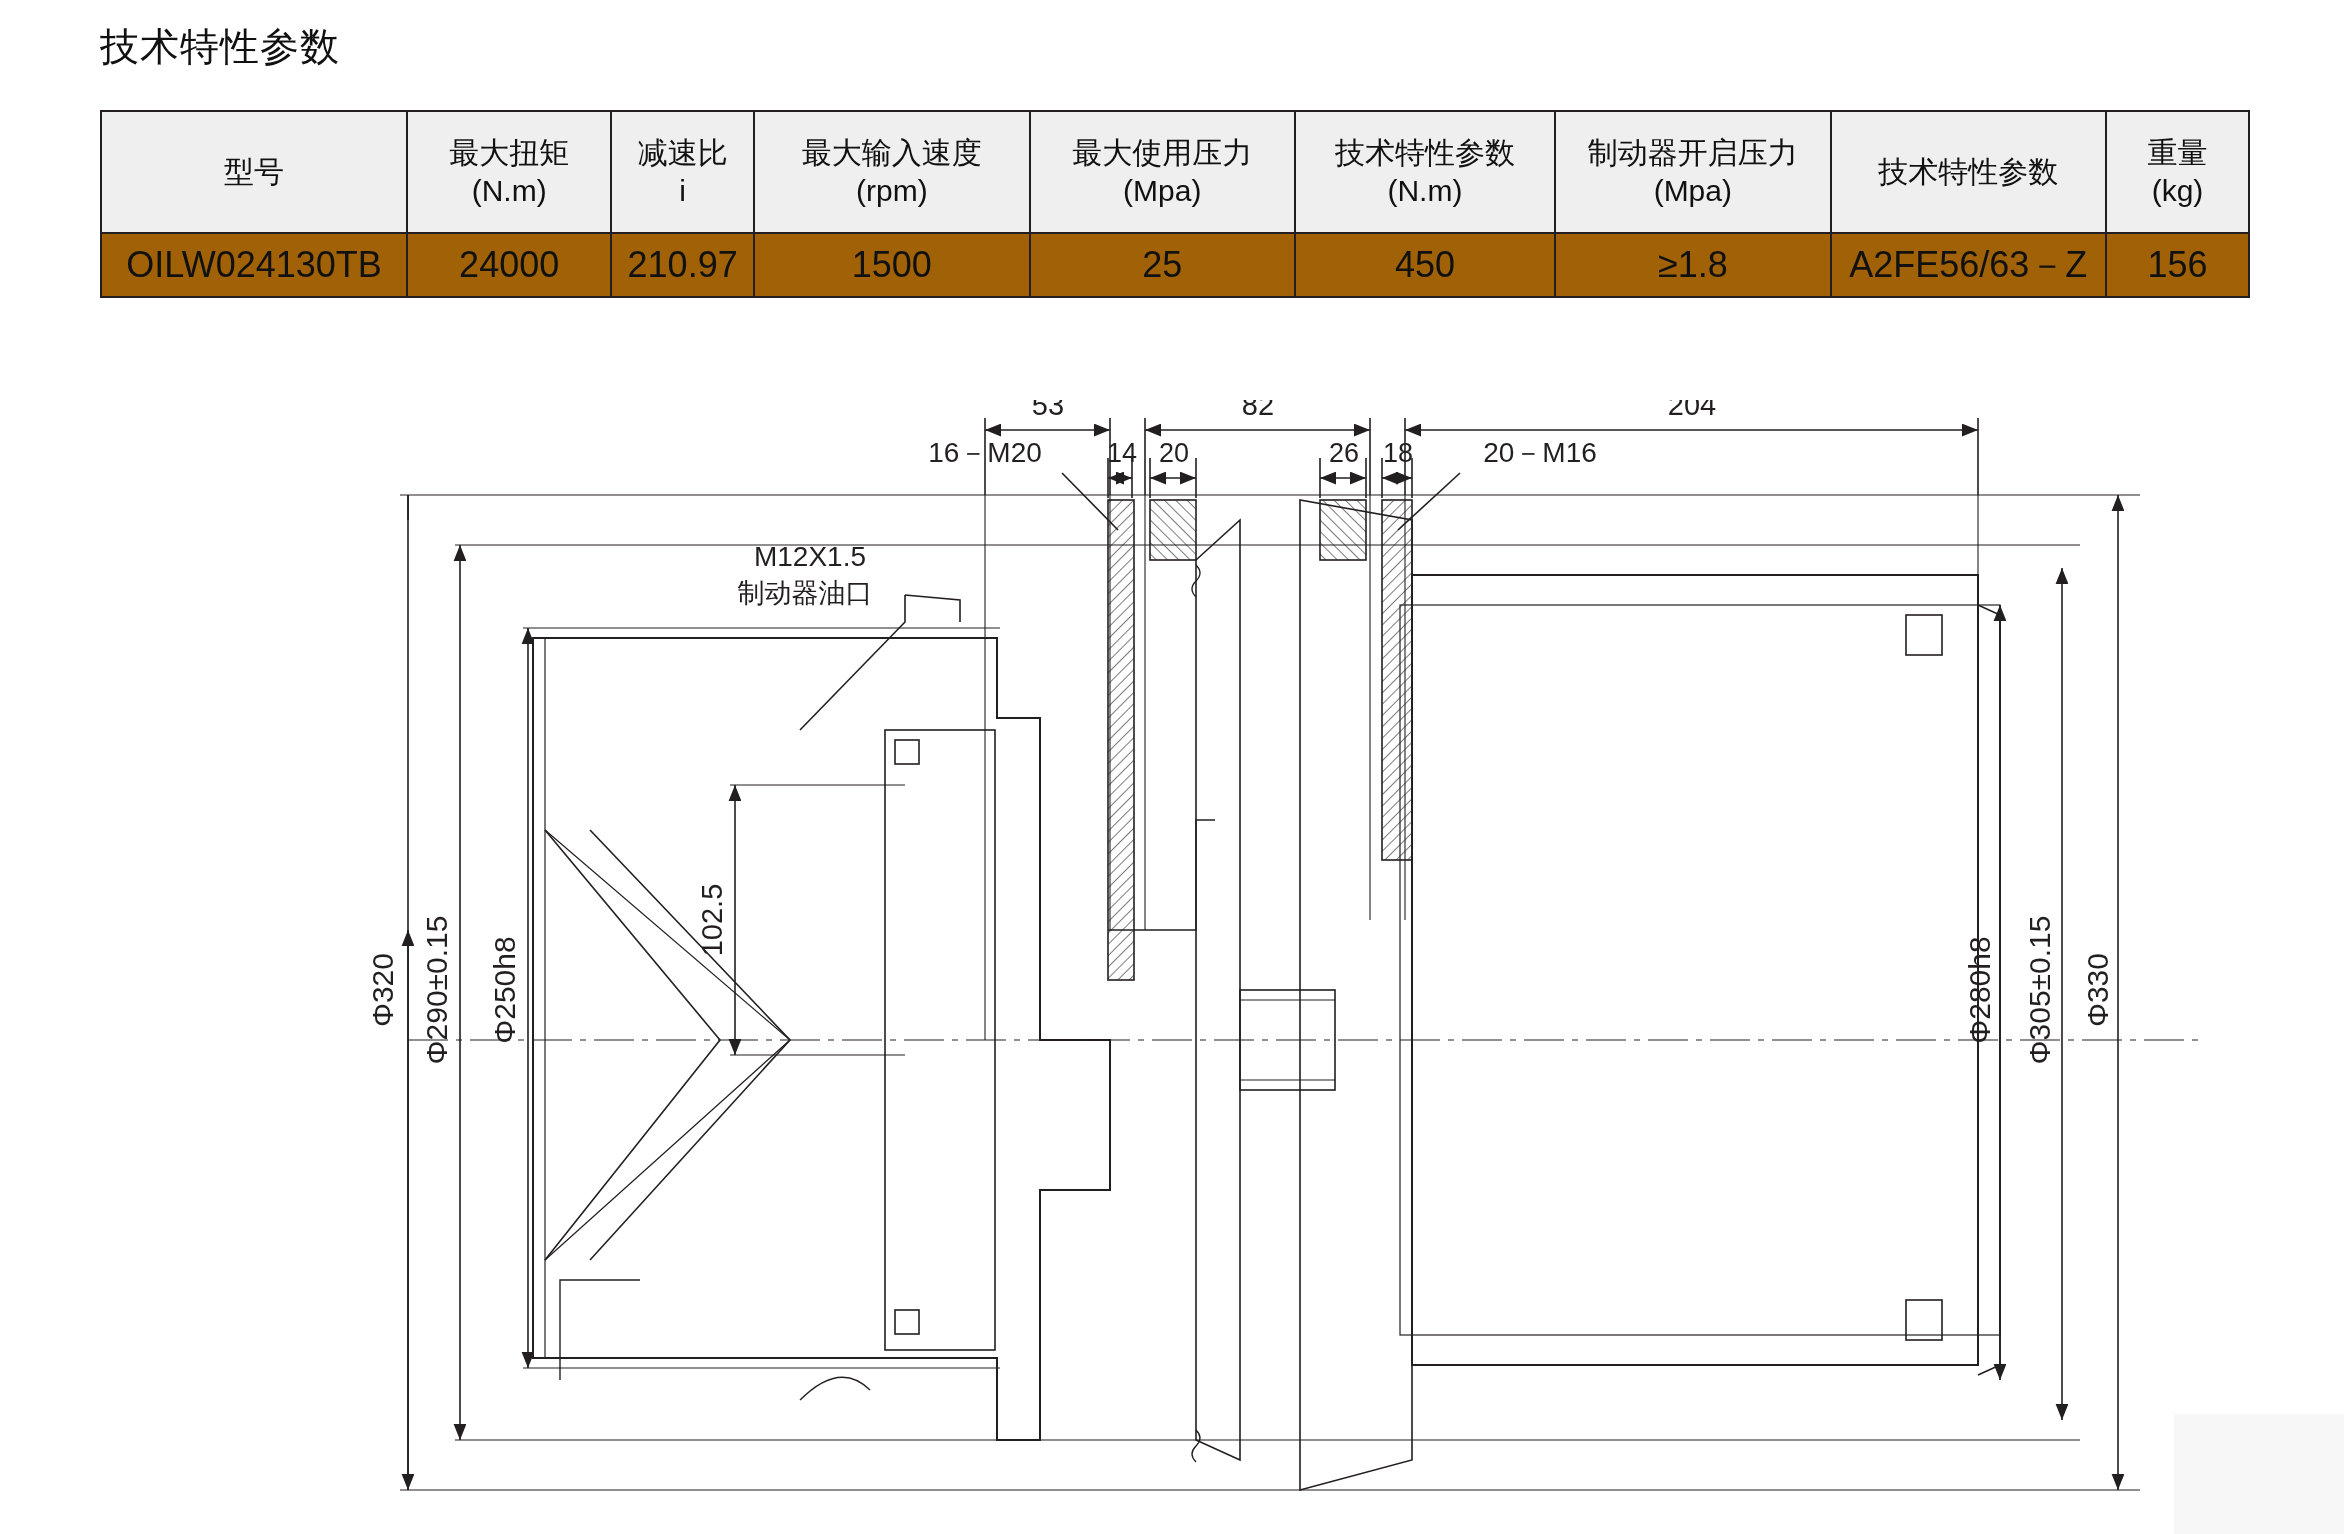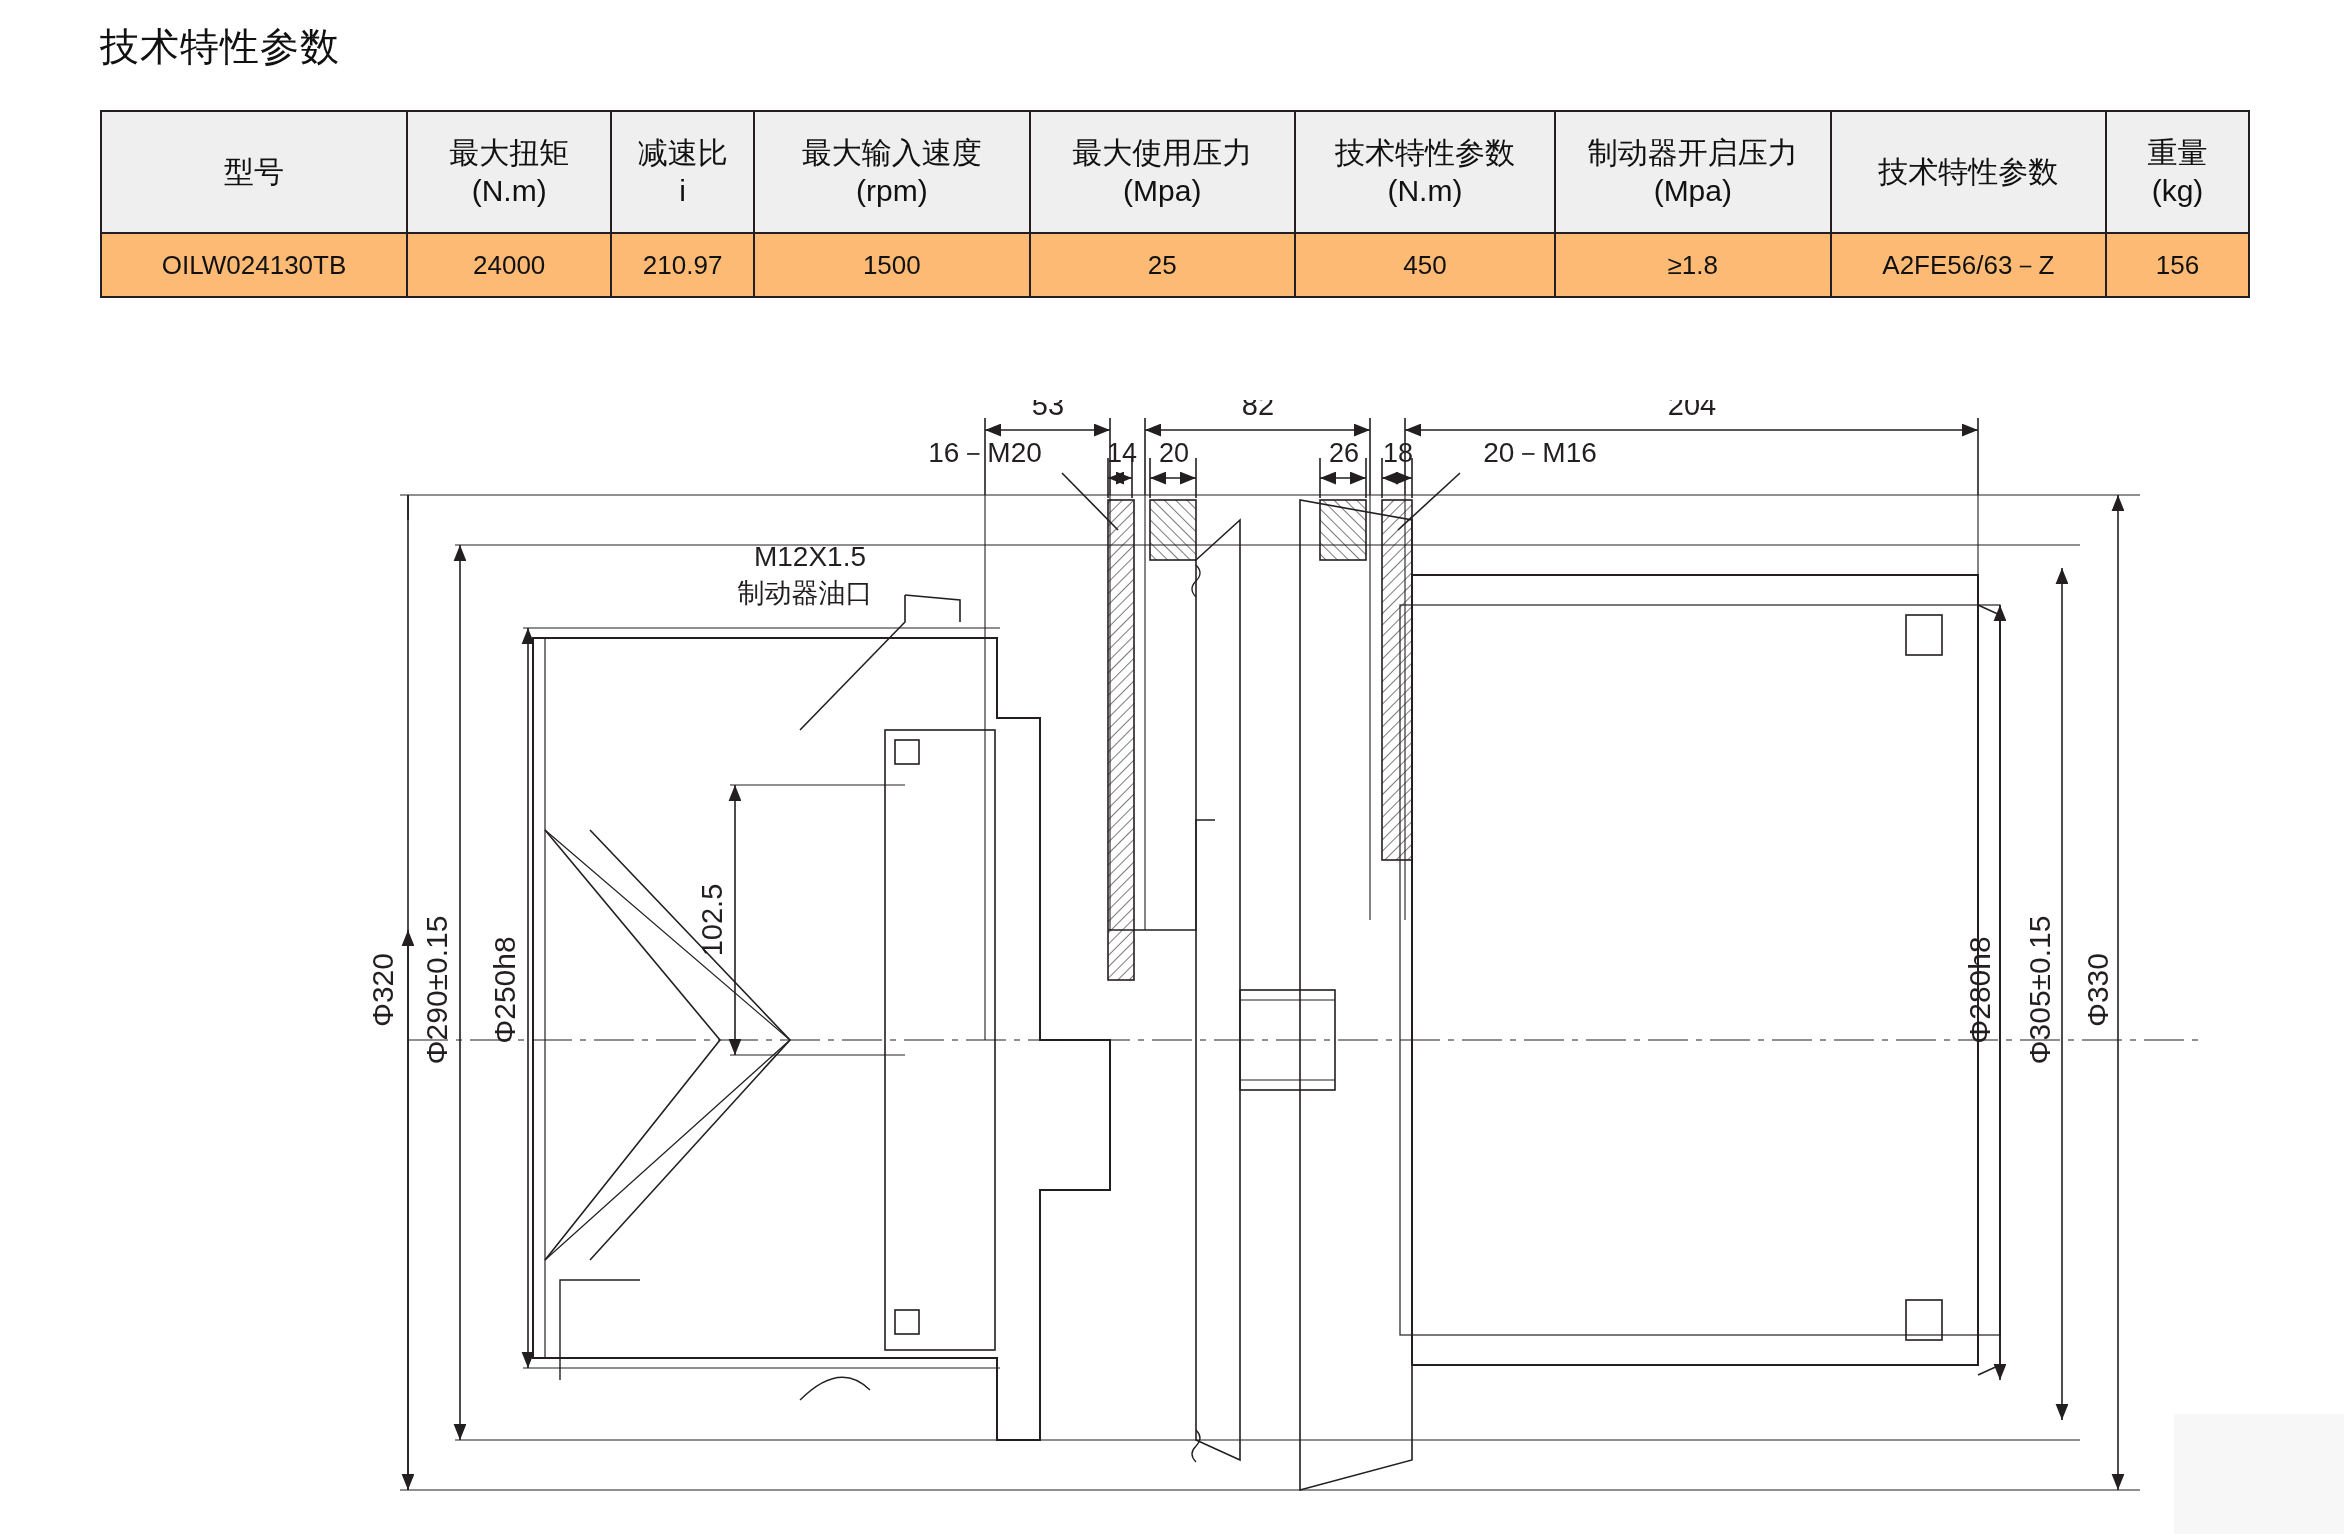--- a/index.html
+++ b/index.html
@@ -33,21 +33,21 @@
   table.spec th, table.spec td{
     border:2px solid #231f20;
     text-align:center;vertical-align:middle;
     padding:0;
     font-weight:normal;
   }
   table.spec thead th{
     height:120px;background:#efefef;line-height:1.28;font-size:30px;
   }
   table.spec tbody td{
-    height:62px;background:#fdba74;font-size:26px;
+    height:62px;background:#a16207;font-size:36px;
   }
   .unit{display:block;}
 
   
   .band{
     position:absolute;left:100px;top:337px;width:2150px;height:62px;
     background:#ececec;
   }
   .band .lbl{
     position:absolute;right:0;top:0;width:700px;height:62px;

